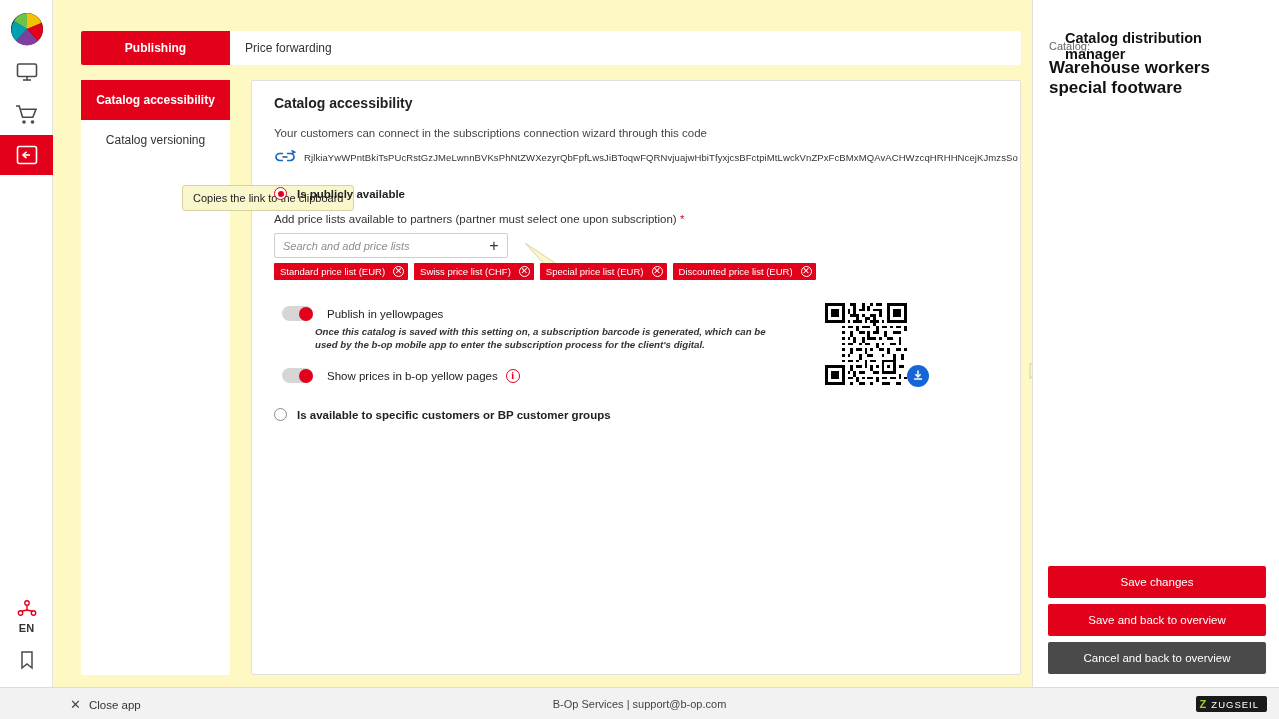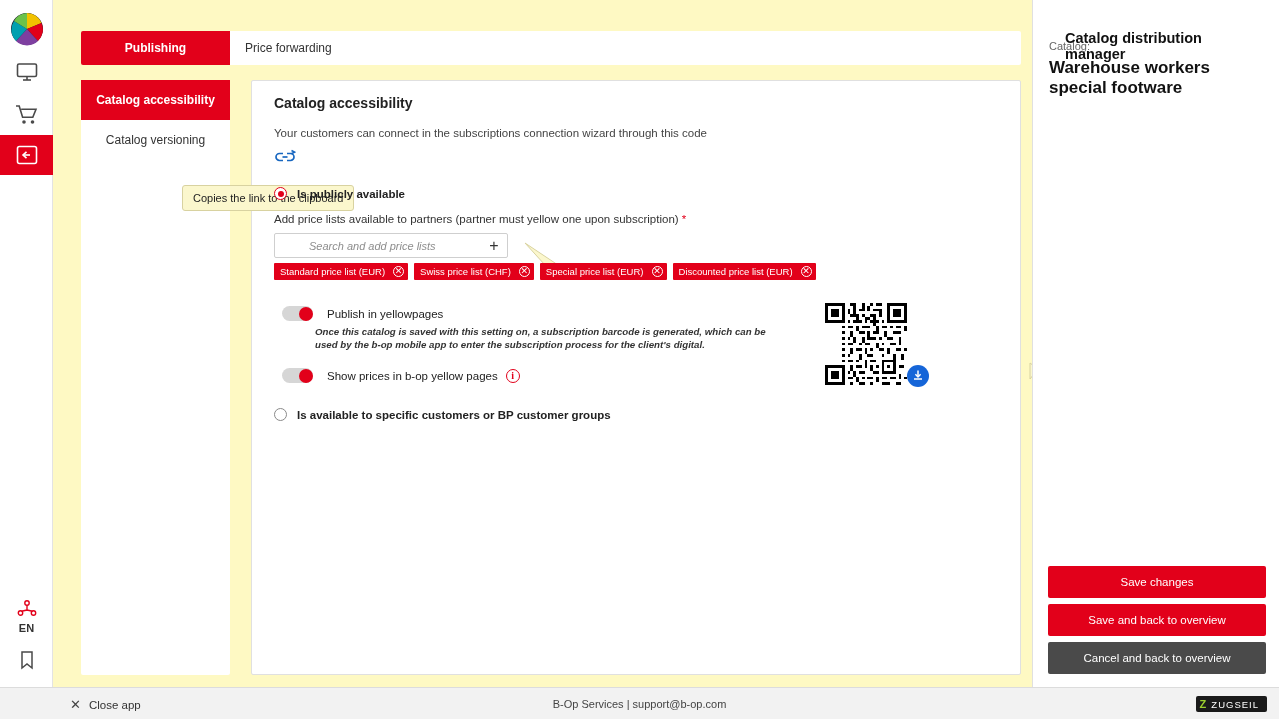--- a/index.html
+++ b/index.html
@@ -182,21 +182,20 @@
     display: flex; align-items: center;
   }
   .searchbox input {
     border: none; outline: none;
     flex: 1;
     font-size: 11px;
     font-family: "Liberation Sans", sans-serif;
     color: #333;
     padding: 0 8px;
     background: transparent;
-    margin-left: 26px;
   }
   .searchbox input::placeholder { color: #8d8d8d; font-style: italic; }
   .plus-btn {
     width: 26px; height: 23px;
     display: flex; align-items: center; justify-content: center;
     font-size: 16px; color: #333;
   }
 
   .chips {
     position: absolute; left: 22px; top: 182px;
@@ -454,34 +453,35 @@
 
       <div class="codeline">
         <span class="link-icon">
           <svg width="22" height="18" viewBox="0 0 22 18" fill="none" stroke="#1867c0" stroke-width="1.7">
             <path d="M8.5 9 h5"></path>
             <path d="M9 5.5 H5.5 a3.5 3.5 0 0 0 0 7 H9"></path>
             <path d="M13 5.5 h3.5 a3.5 3.5 0 0 1 0 7 H13"></path>
             <path d="M17.5 2.5 l3 1.6 l-3 1.6"></path>
           </svg>
         </span>
+        <span class="codetext">RjlkiaYwWPntBkiTsPUcRstGzJMeLwnnBVKsPhNtZWXezyrQbFpfLwsJiBToqwFQRNvjuajwHbiTfyxjcsBFctpiMtLwckVnZPxFcBMxMQAvACHWzcqHRHHNcejKJmzsSo</span>
       </div>
 
       <div class="tooltip clip">Copies the link to the clipboard</div>
       <svg style="position:absolute;left:198px;top:80px;pointer-events:none" width="130" height="130">
         <path d="M75 82 L95 104 L108 104 Z" fill="#fbf7cd" stroke="#d8d2a0" stroke-width="1"></path>
       </svg>
 
       <div class="radio-row" style="left:22px; top:106px">
         <span class="radio on"></span>
         <span class="radio-label">Is publicly available</span>
       </div>
 
       <div class="helptext">
-        <span>Add price lists available to partners (partner must yellow one upon subscription)</span>
+        <span>Add price lists available to partners (partner must select one upon subscription)</span>
         <span class="req">*</span>
       </div>
 
       <div class="searchbox">
         <input type="text" placeholder="Search and add price lists" style="">
         <span class="plus-btn">+</span>
       </div>
 
       <div class="chips">
         <div class="chip">

